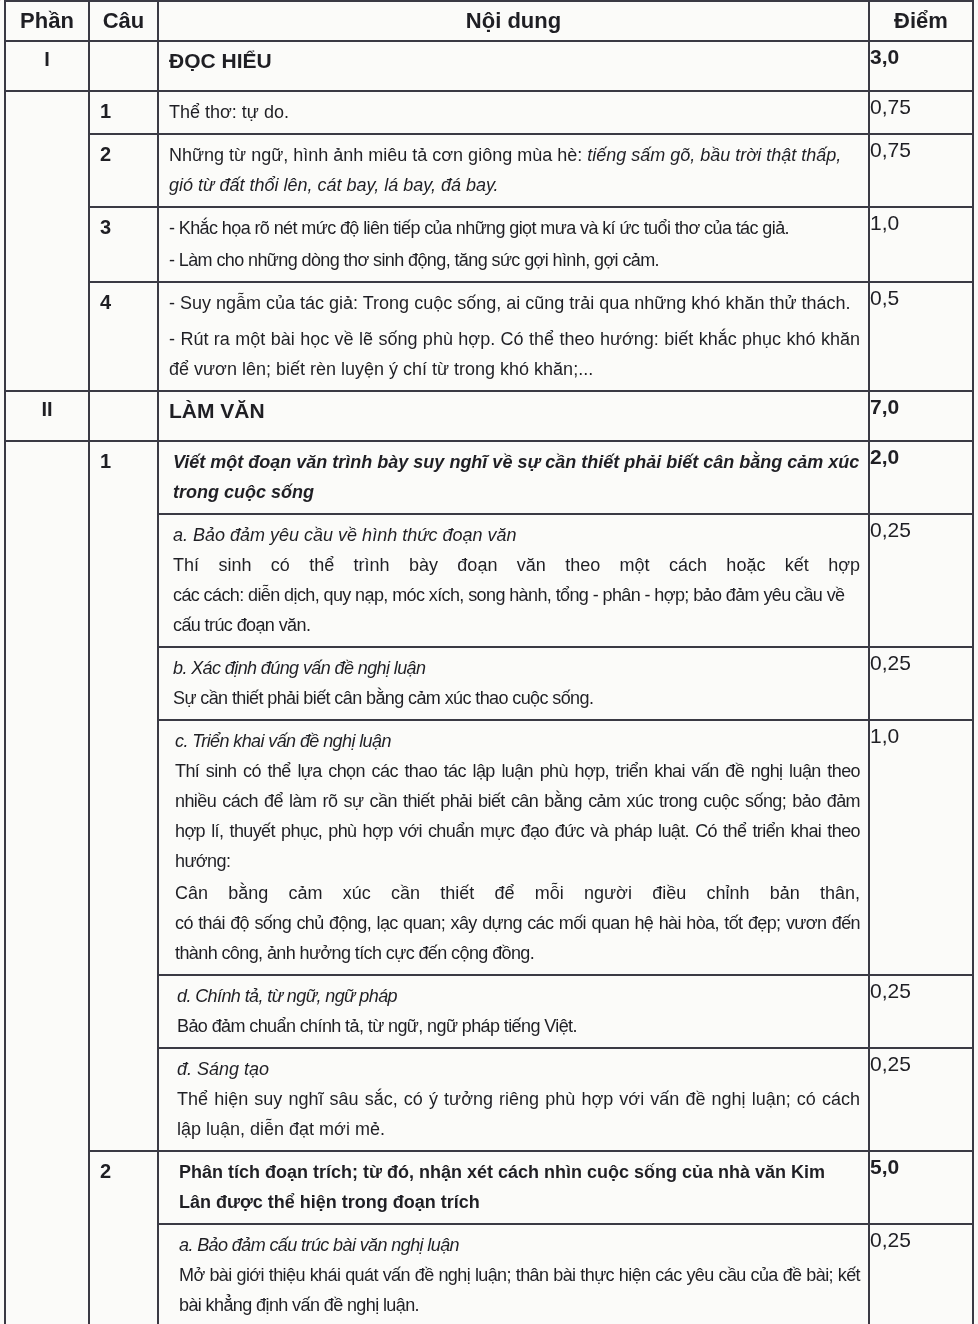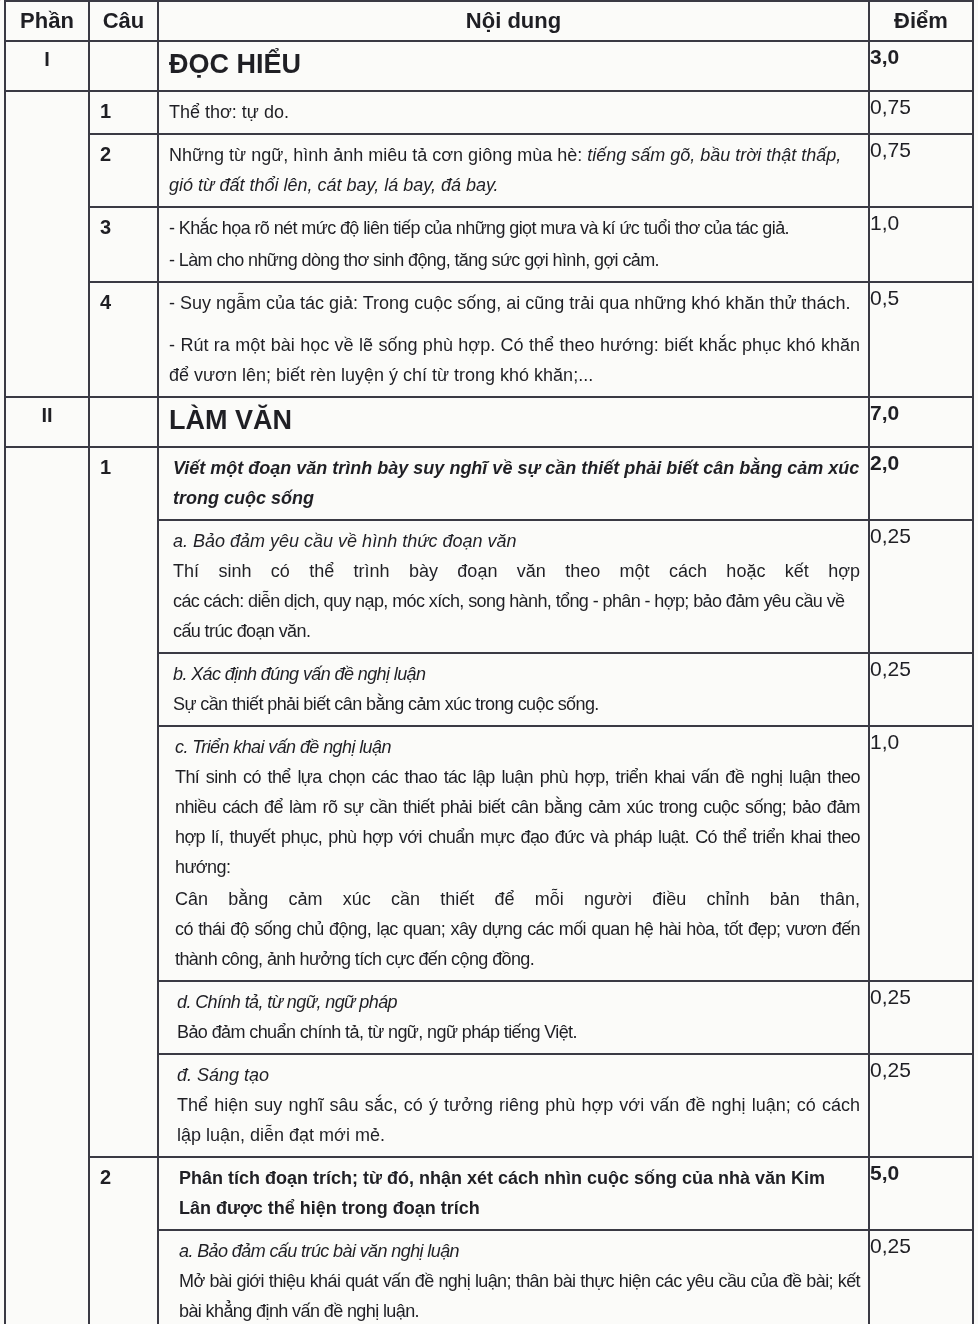--- a/index.html
+++ b/index.html
@@ -14,21 +14,21 @@
   col.c-diem { width: 104px; }
   .cell-center { text-align: center; font-size: 20px; font-weight: bold; padding-top: 6px !important; }
   .cell-num { padding: 8px 0 0 10px !important; font-weight: bold; font-size: 20px; }
   .nd { padding: 5px 8px 6px 10px !important; font-size: 18px; line-height: 30px; }
   .nd.bold { font-weight: bold; }
   .nd p { margin: 0; }
   .nd .it { font-style: italic; }
   .nd .just { text-align: justify; }
   .diem { font-size: 21px; padding-top: 3px !important; border-radius: 12px; }
   .diem.bold { font-weight: bold; }
-  .sec-title { font-weight: bold; font-size: 27px; padding: 7px 10px !important; }
+  .sec-title { font-weight: bold; font-size: 21px; padding: 7px 10px !important; }
   .sec-row td { height: 34px; }
   .narrow { letter-spacing: -0.6px; }
   .inner-wrap { padding-left: 6px !important; font-style: italic; }
 </style>
 </head>
 <body>
 
 <div class="stamp"></div>
 
 <table class="rubric">
@@ -74,21 +74,21 @@
       <td class="nd narrow">
         <p>- Khắc họa rõ nét mức độ liên tiếp của những giọt mưa và kí ức tuổi thơ của tác giả.</p>
         <p style="margin-top:2px">- Làm cho những dòng thơ sinh động, tăng sức gợi hình, gợi cảm.</p>
       </td>
       <td class="diem">1,0</td>
     </tr>
     <tr>
       <td class="cell-num">4</td>
       <td class="nd just">
         <p class="just">- Suy ngẫm của tác giả: Trong cuộc sống, ai cũng trải qua những khó khăn thử thách.</p>
-        <p class="just" style="margin-top:12px">- Rút ra một bài học về lẽ sống phù hợp. Có thể theo hướng: biết khắc phục khó khăn để vươn lên; biết rèn luyện ý chí từ trong khó khăn;...</p>
+        <p class="just" style="margin-top:6px">- Rút ra một bài học về lẽ sống phù hợp. Có thể theo hướng: biết khắc phục khó khăn để vươn lên; biết rèn luyện ý chí từ trong khó khăn;...</p>
       </td>
       <td class="diem">0,5</td>
     </tr>
 
     <tr class="sec-row">
       <td class="cell-center">II</td>
       <td></td>
       <td class="sec-title">LÀM VĂN</td>
       <td class="diem bold" style="padding-top:6px">7,0</td>
     </tr>
@@ -103,21 +103,21 @@
       <td class="nd" style="padding-left:14px !important">
         <p class="it">a. Bảo đảm yêu cầu về hình thức đoạn văn</p>
         <p class="just" style="text-align-last:justify">Thí sinh có thể trình bày đoạn văn theo một cách hoặc kết hợp</p>
         <p class="narrow">các cách: diễn dịch, quy nạp, móc xích, song hành, tổng - phân - hợp; bảo đảm yêu cầu về cấu trúc đoạn văn.</p>
       </td>
       <td class="diem">0,25</td>
     </tr>
     <tr>
       <td class="nd narrow" style="padding-left:14px !important">
         <p class="it">b. Xác định đúng vấn đề nghị luận</p>
-        <p>Sự cần thiết phải biết cân bằng cảm xúc trong cuộc sống.</p>
+        <p>Sự cần thiết phải biết cân bằng cảm xúc thao cuộc sống.</p>
       </td>
       <td class="diem">0,25</td>
     </tr>
     <tr>
       <td class="nd narrow" style="padding-left:16px !important">
         <p class="it">c. Triển khai vấn đề nghị luận</p>
         <p class="just">Thí sinh có thể lựa chọn các thao tác lập luận phù hợp, triển khai vấn đề nghị luận theo nhiều cách để làm rõ sự cần thiết phải biết cân bằng cảm xúc trong cuộc sống; bảo đảm hợp lí, thuyết phục, phù hợp với chuẩn mực đạo đức và pháp luật. Có thể triển khai theo hướng:</p>
         <p class="just" style="letter-spacing:0;text-align-last:justify;margin-top:2px">Cân bằng cảm xúc cần thiết để mỗi người điều chỉnh bản thân,</p>
         <p class="just">có thái độ sống chủ động, lạc quan; xây dựng các mối quan hệ hài hòa, tốt đẹp; vươn đến thành công, ảnh hưởng tích cực đến cộng đồng.</p>
       </td>

